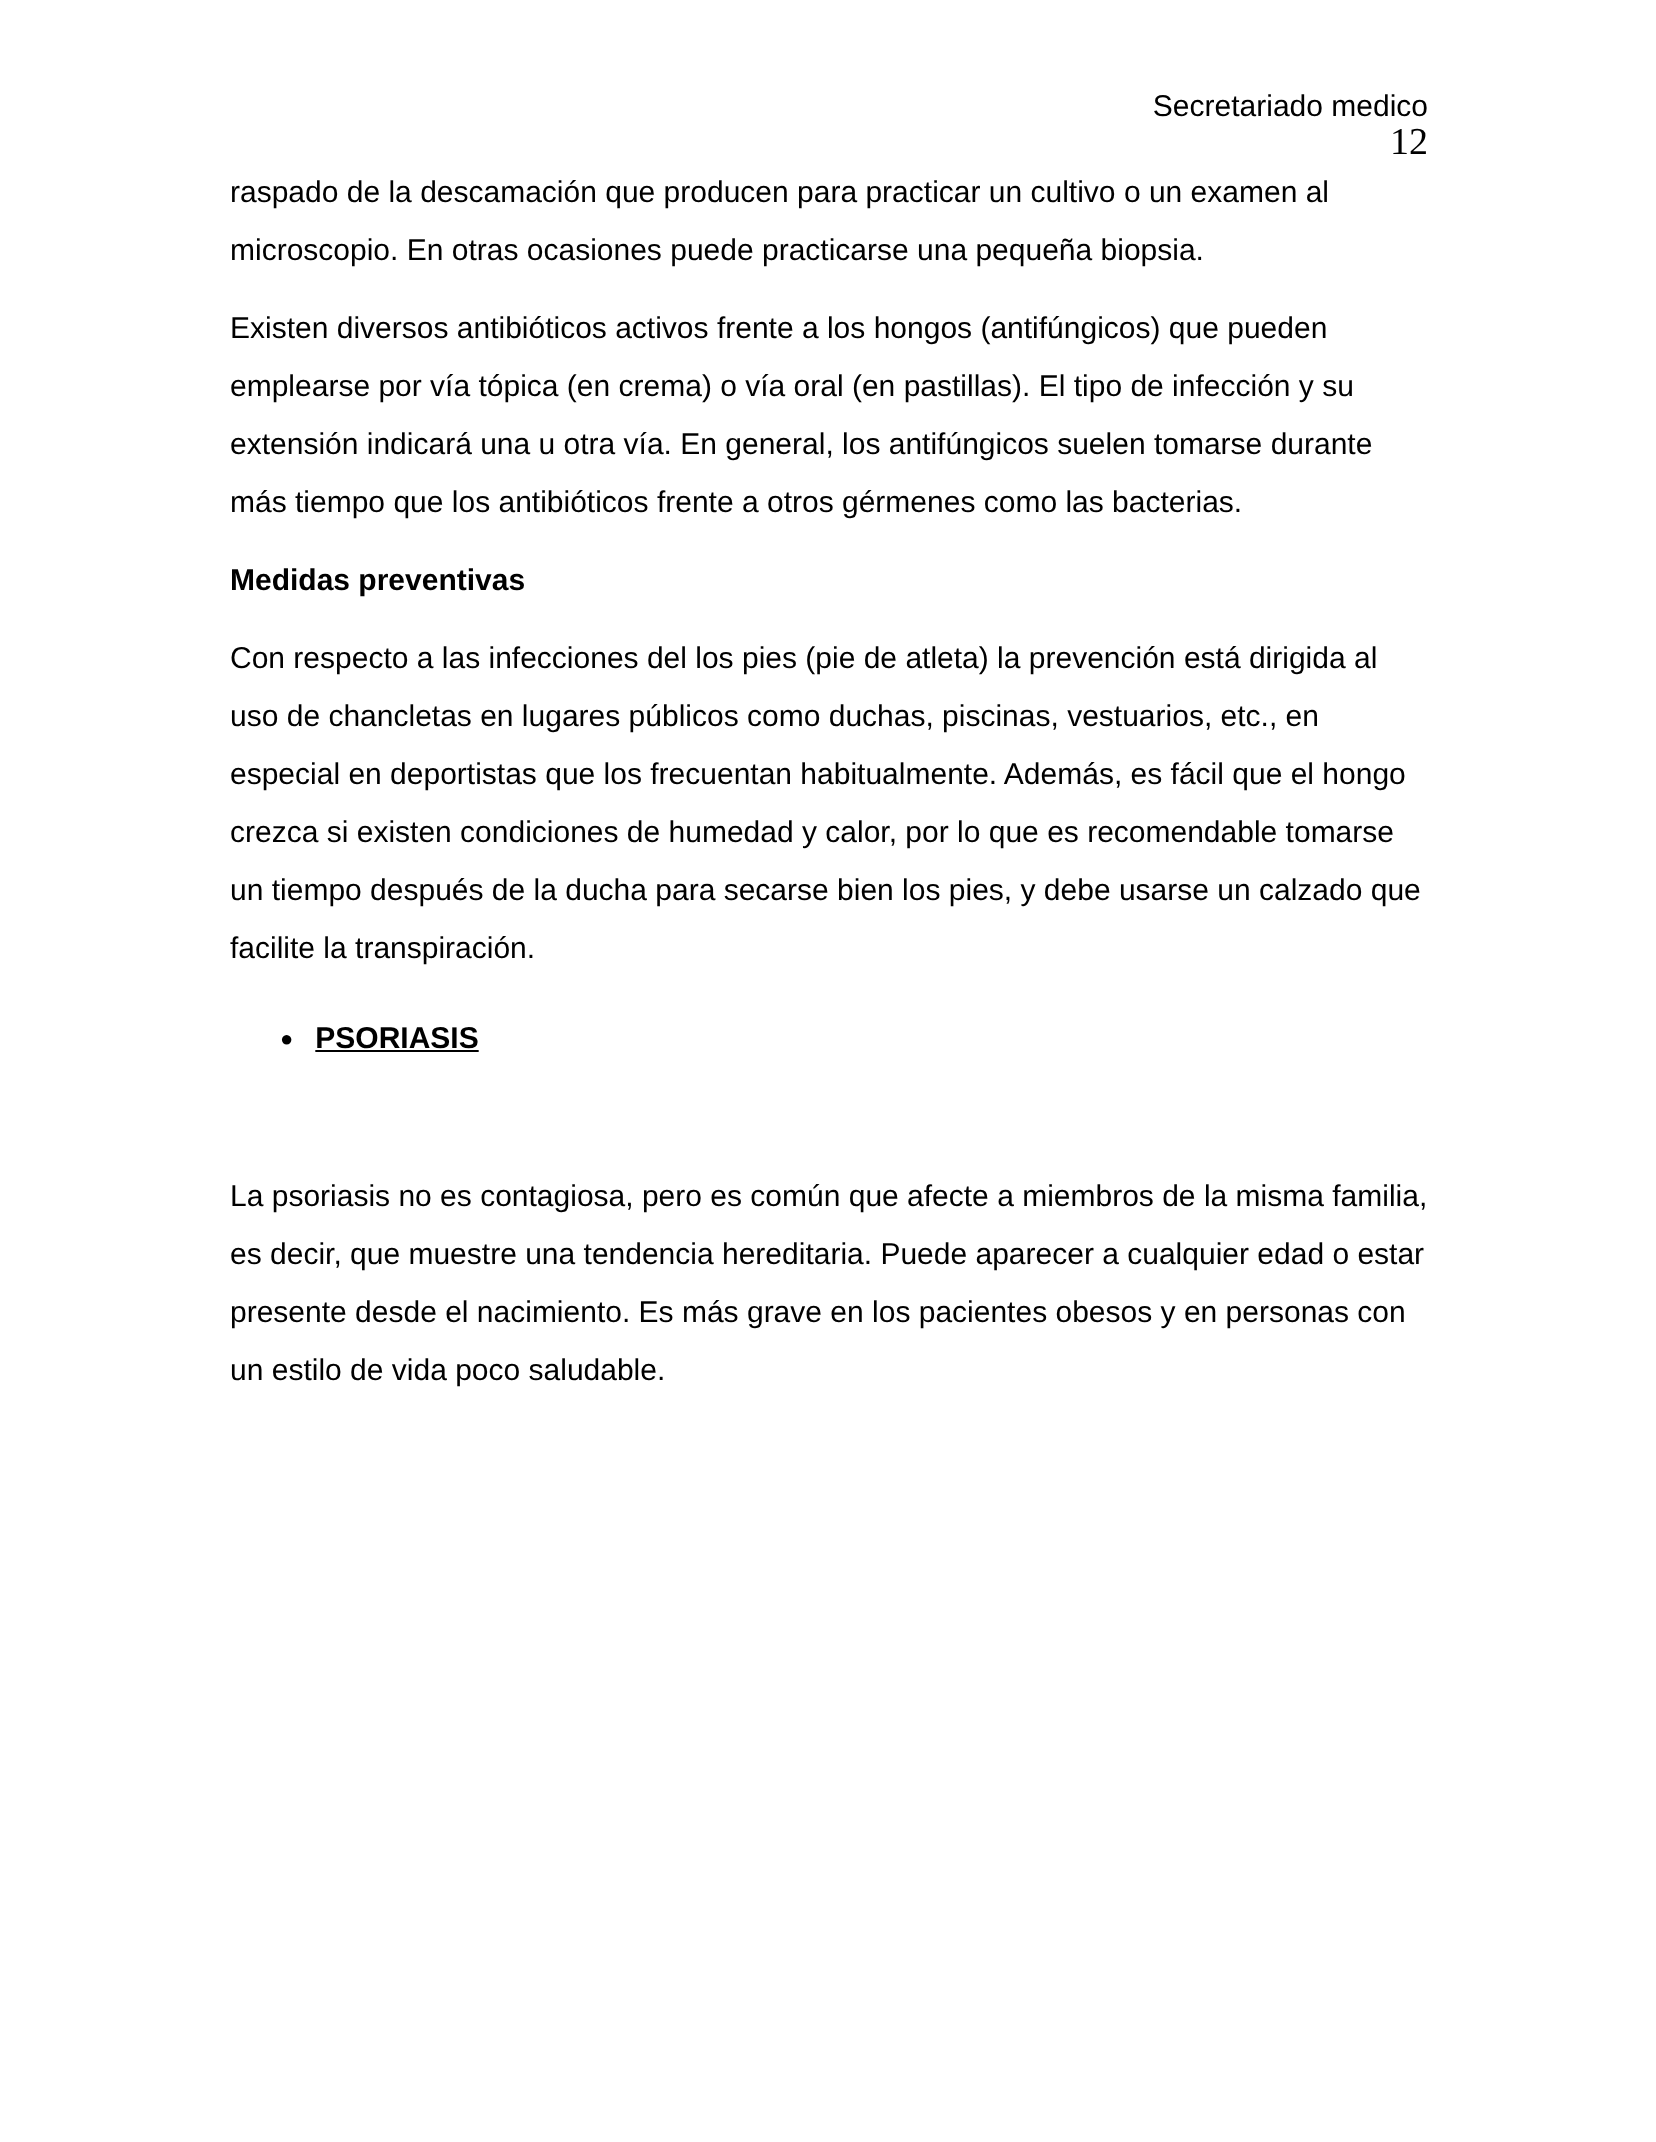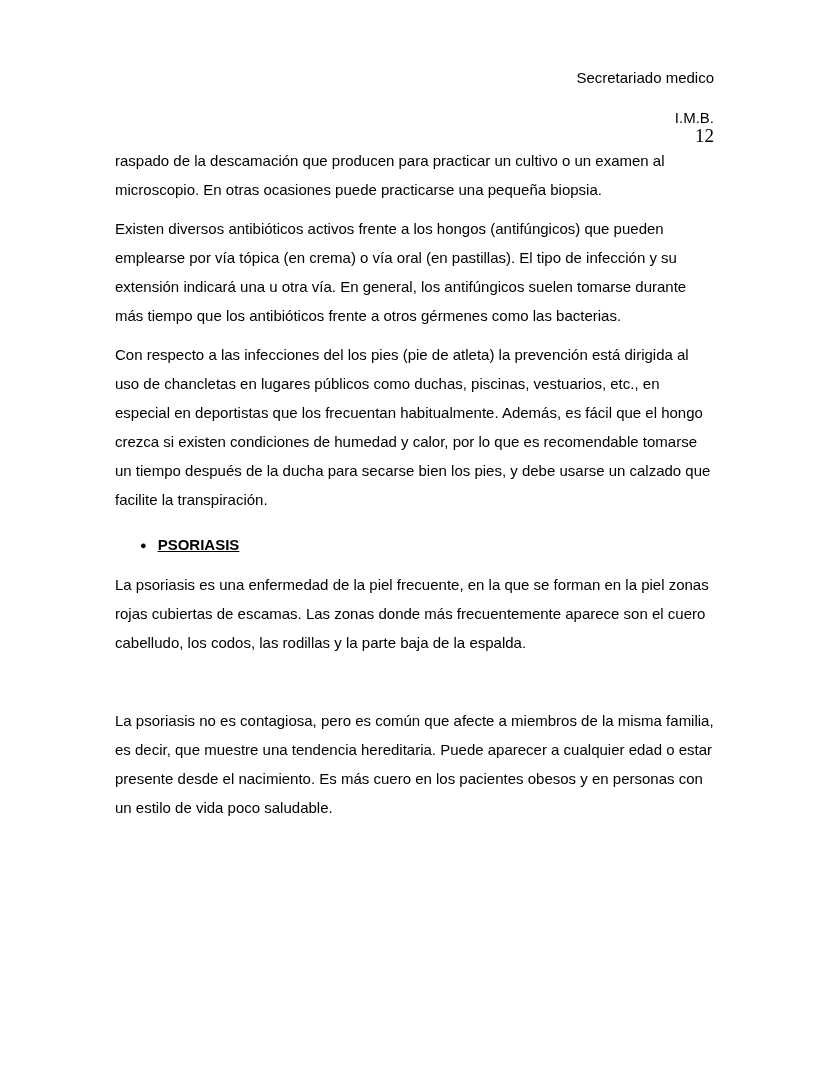--- a/index.html
+++ b/index.html
@@ -8,21 +8,21 @@
     background: #ffffff;
   }
   .page {
     position: relative;
     width: 828px;
     height: 911px;
     background: #ffffff;
     color: #000000;
     font-family: "Liberation Sans", sans-serif;
     box-sizing: border-box;
-    padding: 68px 114px 0 115px;
+    padding: 44px 114px 0 115px;
     overflow: hidden;
   }
   .header {
     text-align: right;
     font-size: 15px;
   }
   .header-line1 {
     line-height: 19px;
   }
   .header-line2 {
@@ -64,25 +64,24 @@
     vertical-align: 1px;
     padding-right: 11px;
   }
 </style>
 </head>
 <body>
 
 <div class="page">
   <div class="header">
     <div class="header-line1">Secretariado medico</div>
-    <div class="header-line2">I.M.B.</div>
     <div class="page-number">12</div>
   </div>
   <div class="content" id="doc-content">
       <p>raspado de la descamación que producen para practicar un cultivo o un examen al microscopio. En otras ocasiones puede practicarse una pequeña biopsia.</p>
       <p>Existen diversos antibióticos activos frente a los hongos (antifúngicos) que pueden emplearse por vía tópica (en crema) o vía oral (en pastillas). El tipo de infección y su extensión indicará una u otra vía. En general, los antifúngicos suelen tomarse durante más tiempo que los antibióticos frente a otros gérmenes como las bacterias.</p>
+      <p class="heading">Medidas preventivas</p>
       <p>Con respecto a las infecciones del los pies (pie de atleta) la prevención está dirigida al uso de chancletas en lugares públicos como duchas, piscinas, vestuarios, etc., en especial en deportistas que los frecuentan habitualmente. Además, es fácil que el hongo crezca si existen condiciones de humedad y calor, por lo que es recomendable tomarse un tiempo después de la ducha para secarse bien los pies, y debe usarse un calzado que facilite la transpiración.</p>
       <div class="bullet-item"><span class="bullet-underline"><span class="bullet-glyph">●</span><span>PSORIASIS</span></span></div>
-      <p>La psoriasis es una enfermedad de la piel frecuente, en la que se forman en la piel zonas rojas cubiertas de escamas. Las zonas donde más frecuentemente aparece son el cuero cabelludo, los codos, las rodillas y la parte baja de la espalda.</p>
       <p class="empty-line"></p>
-      <p>La psoriasis no es contagiosa, pero es común que afecte a miembros de la misma familia, es decir, que muestre una tendencia hereditaria. Puede aparecer a cualquier edad o estar presente desde el nacimiento. Es más cuero en los pacientes obesos y en personas con un estilo de vida poco saludable.</p>
+      <p>La psoriasis no es contagiosa, pero es común que afecte a miembros de la misma familia, es decir, que muestre una tendencia hereditaria. Puede aparecer a cualquier edad o estar presente desde el nacimiento. Es más grave en los pacientes obesos y en personas con un estilo de vida poco saludable.</p>
     </div>
 </div>
 
 </body></html>

